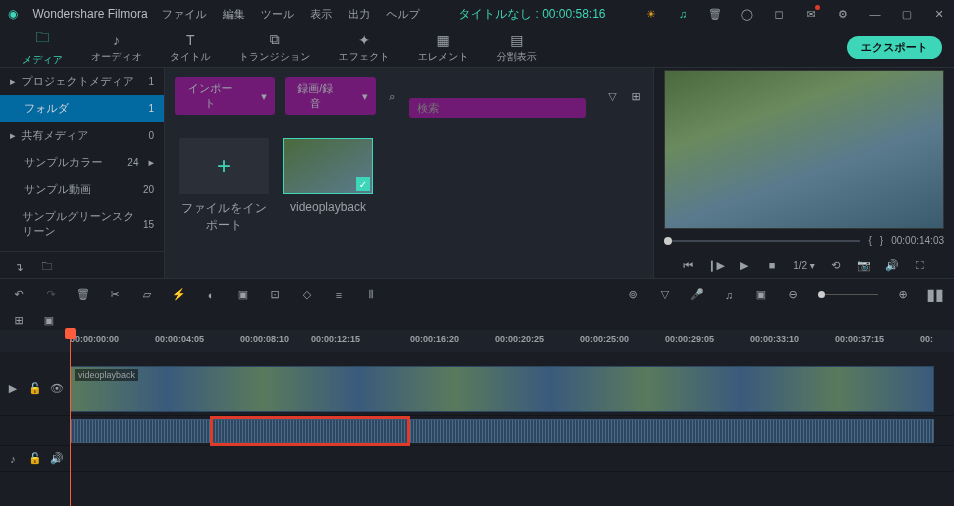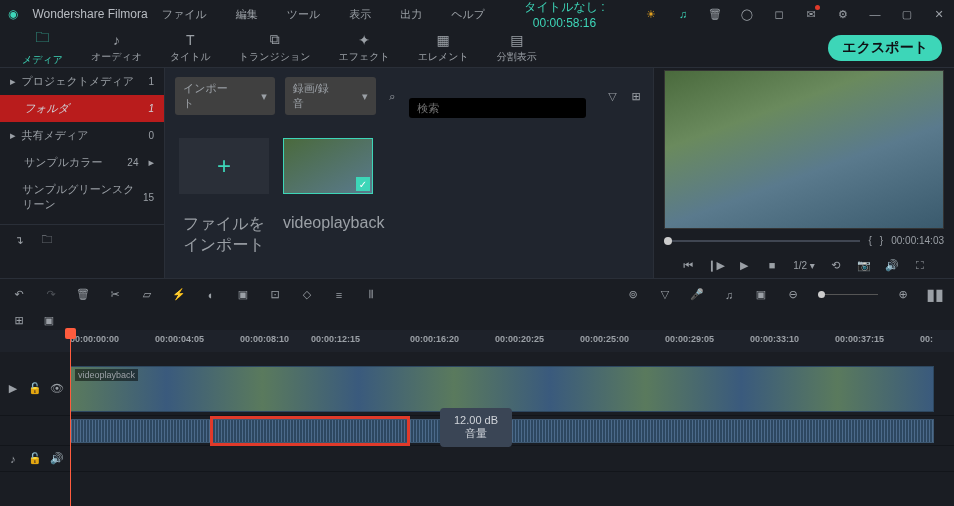--- a/index.html
+++ b/index.html
@@ -1,41 +1,41 @@
 <!DOCTYPE html>
 <html><head>
 <meta charset="utf-8">
 <style>
 *{margin:0;padding:0;box-sizing:border-box;font-family:"Segoe UI","Meiryo",sans-serif;}
 body{background:#1a1d23;color:#9ba0a6;font-size:11px;width:954px;height:506px;overflow:hidden;}
 .titlebar{height:28px;background:#1a1d23;display:flex;align-items:center;padding:0 8px;gap:14px;}
 .titlebar .logo{color:#3dd6b8;font-size:12px;}
 .titlebar .app-name{color:#b8bcc2;font-size:12px;}
-.titlebar .menu{display:flex;gap:29px;}
+.titlebar .menu{display:flex;gap:16px;}
 .titlebar .title-center{flex:1;text-align:center;color:#3dd6b8;font-size:12px;}
 .titlebar .right-icons{display:flex;gap:18px;align-items:center;color:#9ba0a6;}
 .icon{width:14px;height:14px;display:inline-flex;align-items:center;justify-content:center;cursor:pointer;}
 .tabbar{height:40px;background:#1a1d23;display:flex;align-items:center;padding:0 12px;gap:8px;border-bottom:1px solid #2a2f38;}
 .tab{display:flex;flex-direction:column;align-items:center;gap:2px;padding:2px 10px;cursor:pointer;font-size:10px;}
 .tab.active{color:#3dd6b8;border-bottom:2px solid #3dd6b8;}
-.export-btn{margin-left:auto;background:#3dd6b8;color:#0f1114;border-radius:14px;padding:4px 14px;font-size:14px;cursor:pointer;font-weight:bold;}
+.export-btn{margin-left:auto;background:#3dd6b8;color:#0f1114;border-radius:14px;padding:4px 14px;font-size:11px;cursor:pointer;font-weight:bold;}
 .main{display:flex;height:210px;}
 .sidebar{width:165px;background:#1a1d23;border-right:1px solid #2a2f38;}
 .side-item{display:flex;align-items:center;padding:6px 10px;font-size:11px;gap:6px;cursor:pointer;}
-.side-item.active{background:#b91c1c;color:#d0d4da;font-style:italic;}
+.side-item.active{background:#0369a1;color:#d0d4da;}
 .side-item .count{margin-left:auto;font-size:10px;}
 .side-bottom{display:flex;gap:14px;padding:8px 12px;border-top:1px solid #2a2f38;margin-top:6px;}
 .browser{flex:1;background:#20252e;border-right:1px solid #2a2f38;}
 .browser-top{display:flex;align-items:center;padding:6px 10px;gap:10px;}
-.dropdown{background:#404040;padding:4px 8px;border-radius:3px;font-size:11px;display:flex;align-items:center;gap:24px;cursor:pointer;}
-.search-input{background:#000000;border:none;color:#9ba0a6;padding:4px 8px;border-radius:3px;font-size:11px;width:180px;margin-top:24px;}
+.dropdown{background:#701a75;padding:4px 8px;border-radius:3px;font-size:11px;display:flex;align-items:center;gap:24px;cursor:pointer;text-align:center;}
+.search-input{background:#701a75;border:none;color:#9ba0a6;padding:4px 8px;border-radius:3px;font-size:11px;width:180px;margin-top:24px;}
 .browser-grid{display:flex;gap:14px;padding:14px;}
 .tile{width:90px;text-align:center;cursor:pointer;}
 .tile .thumb{width:90px;height:56px;background:#2a2f38;display:flex;align-items:center;justify-content:center;border:1.5px solid #2a2f38;position:relative;}
-.tile .label{margin-top:20px;font-size:16px;}
+.tile .label{margin-top:6px;font-size:12px;}
 .tile.import .plus{font-size:24px;color:#3dd6b8;}
 .tile.selected .thumb{border-color:#3dd6b8;}
 .preview{width:300px;background:#1a1d23;display:flex;flex-direction:column;align-items:center;padding-top:2px;}
 .preview-img{width:280px;height:170px;background:linear-gradient(160deg,#4a6a3d 0%,#6a8a5d 30%,#5a7a8d 60%,#3a5a6d 100%);border:1px solid #333;position:relative;}
 .preview-bar{display:flex;align-items:center;width:100%;padding:6px 10px;gap:8px;font-size:10px;}
 .preview-controls{display:flex;align-items:center;justify-content:center;gap:14px;padding:6px;}
 .toolbar{height:32px;background:#1a1d23;border-top:1px solid #2a2f38;display:flex;align-items:center;padding:0 12px;gap:18px;}
 .toolbar .spacer{flex:1;}
 .timeline{background:#1a1d23;}
 .ruler{display:flex;height:22px;background:#1e222a;padding-left:70px;position:relative;font-size:9px;font-weight:bold;}
@@ -135,20 +135,25 @@
         <span class="count">0</span>
       </div>
     <div class="side-item">
         <span style="width:8px"></span>
         <span>サンプルカラー</span>
         <span class="count">24</span>
         <span style="margin-left:4px">▸</span>
       </div>
     <div class="side-item">
         <span style="width:8px"></span>
+        <span>サンプル動画</span>
+        <span class="count">20</span>
+      </div>
+    <div class="side-item">
+        <span style="width:8px"></span>
         <span>サンプルグリーンスクリーン</span>
         <span class="count">15</span>
       </div>
     <div class="side-bottom">
       <span class="icon">↴</span>
       <span class="icon">🗀</span>
     </div>
   </div>
 
   <div class="browser">
@@ -264,24 +269,20 @@
       </div>
     </div>
   </div>
   <div class="track audio-track">
     <div class="track-head"></div>
     <div class="track-body">
       <div class="audio-clip">
         <div class="waveform"></div>
       </div>
       <div class="red-box"></div>
-      <div class="tooltip">
-        <div>12.00 dB</div>
-        <div>音量</div>
-      </div>
     </div>
   </div>
   <div class="track" style="height:26px">
     <div class="track-head">
       <span class="icon">♪</span>
       <span class="icon">🔓</span>
       <span class="icon">🔊</span>
     </div>
     <div class="track-body"></div>
   </div>

